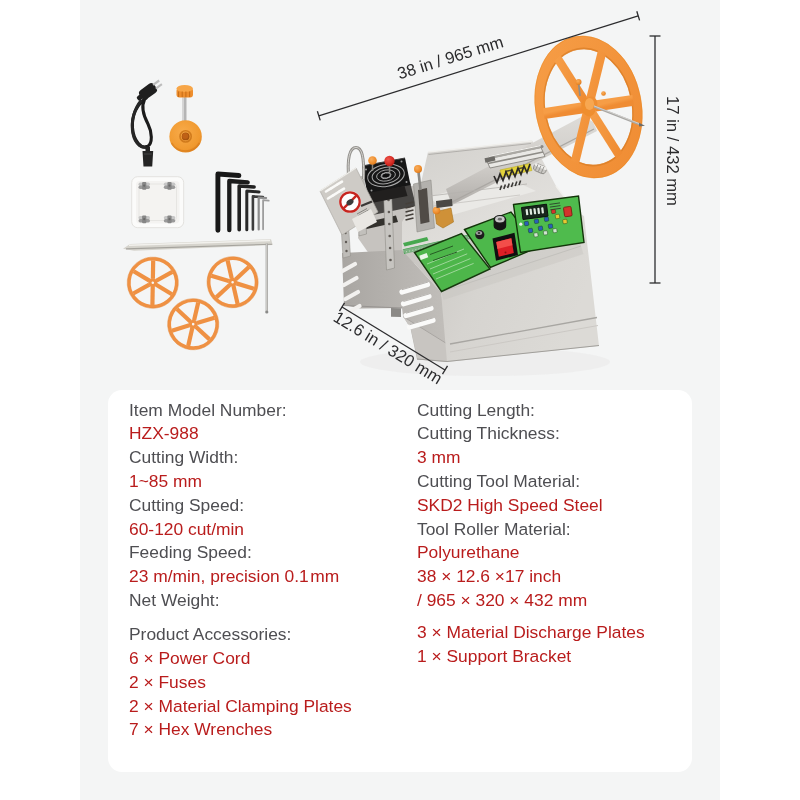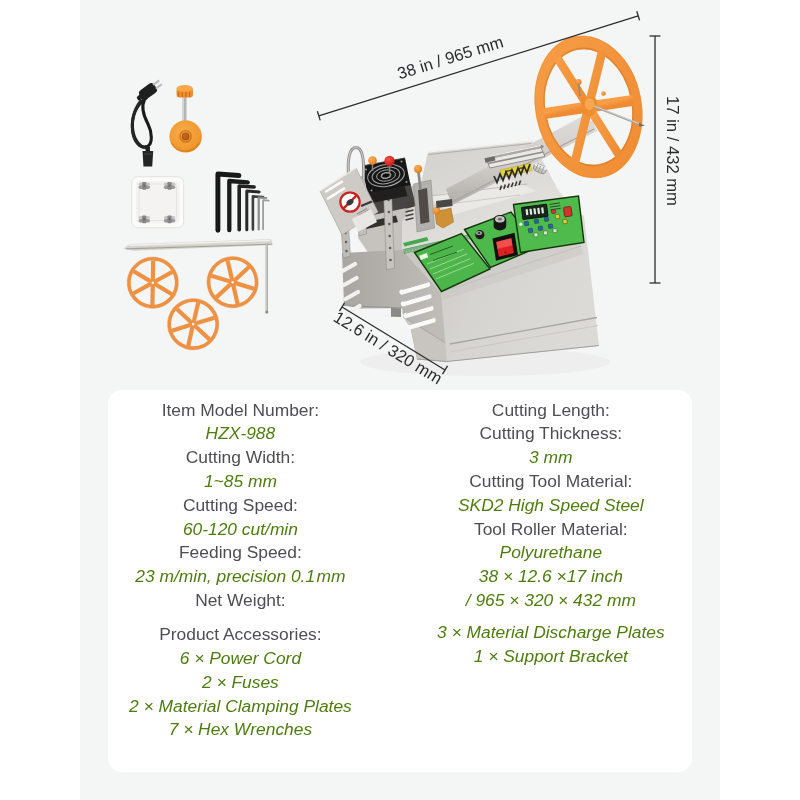--- a/index.html
+++ b/index.html
@@ -1,24 +1,24 @@
 <!DOCTYPE html>
 <html><head>
 <meta charset="utf-8">
 <style>
   html,body{margin:0;padding:0;}
   body{width:800px;height:800px;background:#ffffff;font-family:"Liberation Sans",sans-serif;position:relative;overflow:hidden;}
   .col{position:absolute;left:80px;top:0;width:640px;height:800px;background:#f4f5f5;}
   svg{position:absolute;left:0;top:0;}
   .card{position:absolute;left:108px;top:390px;width:584px;height:382px;background:#ffffff;border-radius:14px;}
-  .specs{position:absolute;font-size:17.4px;line-height:23.8px;color:#4e4e52;text-align:center;}
-  .specs .v{color:#4d7c0f;font-style:italic;}
+  .specs{position:absolute;font-size:17.4px;line-height:23.8px;color:#4e4e52;}
+  .specs .v{color:#b91c1c;}
   .specs .gap{height:10.5px;}
   .lc{left:129px;top:398.6px;}
-  .rc{left:417px;top:398.6px;margin-left:20px;}
+  .rc{left:417px;top:398.6px;}
   .wt{display:inline-block;transform:scale(1.7,1.25);transform-origin:center 60%;margin:0 1px;}
 </style>
 </head>
 <body>
 <div class="col"></div>
 <svg width="800" height="800" viewBox="0 0 800 800" id="art">
 <defs>
 <linearGradient id="gbody" x1="0" y1="0" x2="1" y2="0.3">
  <stop offset="0" stop-color="#c7c4c0"></stop>
         <stop offset="0.5" stop-color="#d6d4d0"></stop>

